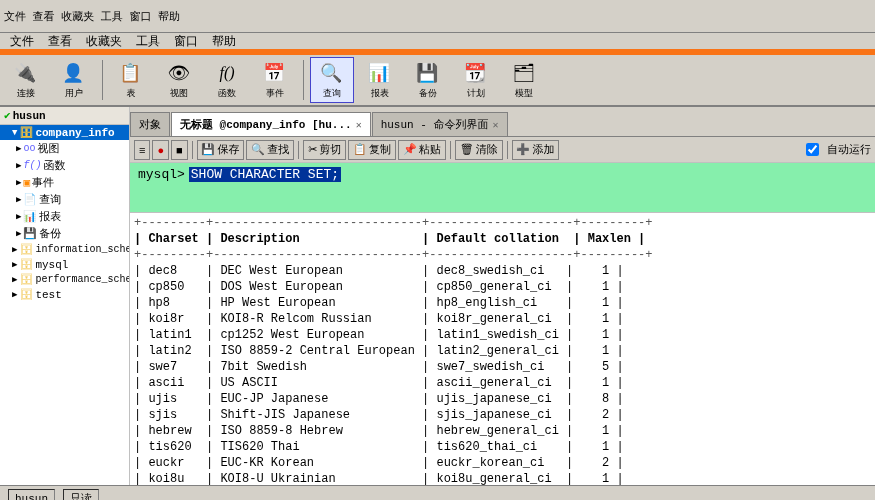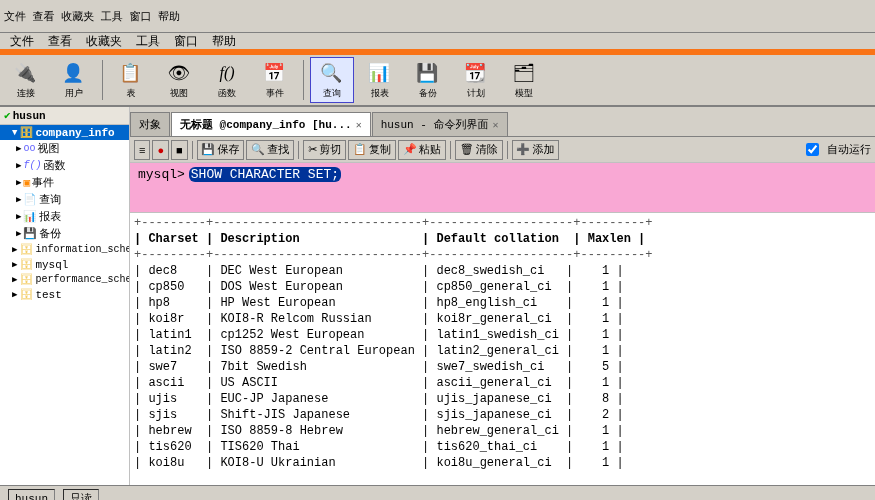--- a/index.html
+++ b/index.html
@@ -189,40 +189,39 @@
     .t2-checkbox {
       display: flex;
       align-items: center;
       gap: 8px;
       font-size: 11px;
     }
 
     
     #sql-editor {
       height: 50px;
-      background: #f9a8d4;
+      background: #86efac;
       border-bottom: 1px solid #c0c0c0;
       padding: 4px 8px;
       font-family: 'Courier New', monospace;
       font-size: 13px;
       display: flex;
       align-items: flex-start;
       overflow: hidden;
     }
     .sql-prompt {
       color: #000;
       margin-right: 4px;
       font-weight: normal;
     }
     .sql-command {
       color: #000;
       background: #003399;
       color: #fff;
       padding: 0 2px;
-      border-radius: 6px;
     }
 
     
     #results {
       flex: 1;
       overflow-y: auto;
       overflow-x: auto;
       background: #fff;
       font-family: 'Courier New', monospace;
       font-size: 12px;
@@ -465,20 +464,21 @@
           <div class="result-line">| hp8     | HP West European            | hp8_english_ci    |    1 |</div>
           <div class="result-line">| koi8r   | KOI8-R Relcom Russian       | koi8r_general_ci  |    1 |</div>
           <div class="result-line">| latin1  | cp1252 West European        | latin1_swedish_ci |    1 |</div>
           <div class="result-line">| latin2  | ISO 8859-2 Central European | latin2_general_ci |    1 |</div>
           <div class="result-line">| swe7    | 7bit Swedish                | swe7_swedish_ci   |    5 |</div>
           <div class="result-line">| ascii   | US ASCII                    | ascii_general_ci  |    1 |</div>
           <div class="result-line">| ujis    | EUC-JP Japanese             | ujis_japanese_ci  |    8 |</div>
           <div class="result-line">| sjis    | Shift-JIS Japanese          | sjis_japanese_ci  |    2 |</div>
           <div class="result-line">| hebrew  | ISO 8859-8 Hebrew           | hebrew_general_ci |    1 |</div>
           <div class="result-line">| tis620  | TIS620 Thai                 | tis620_thai_ci    |    1 |</div>
+          <div class="result-line">| euckr   | EUC-KR Korean               | euckr_korean_ci   |    2 |</div>
           <div class="result-line">| koi8u   | KOI8-U Ukrainian            | koi8u_general_ci  |    1 |</div>
         </div>
 
     </div>
 
   </div>
 </div>
 
 <div id="statusbar">
   <div class="status-seg">

